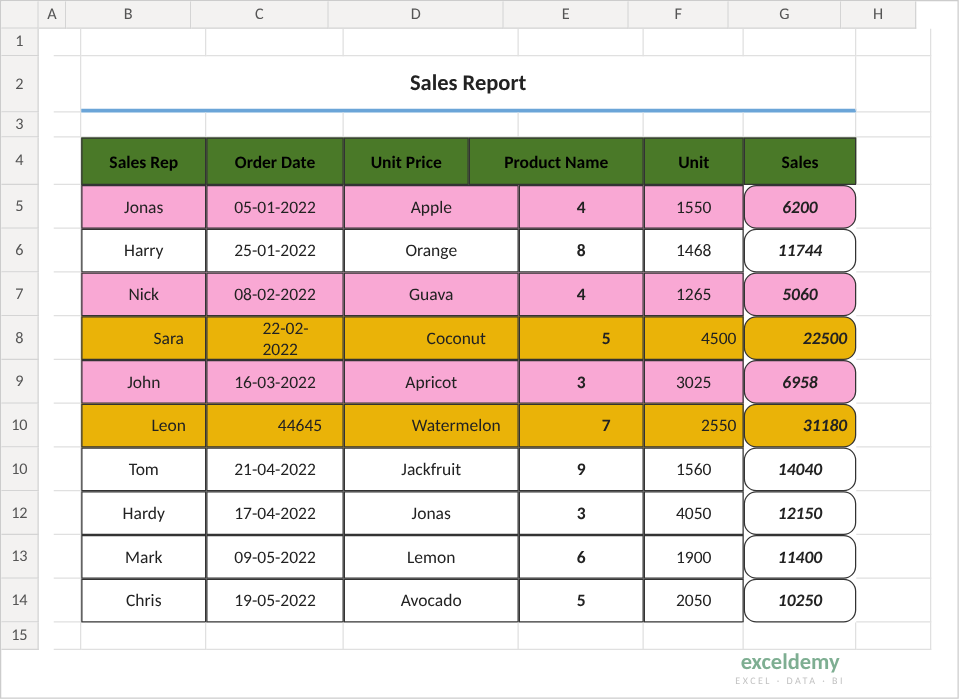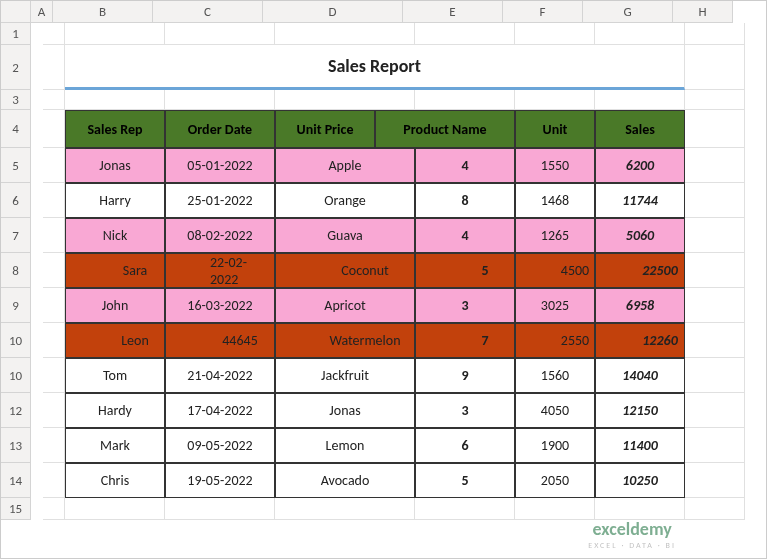--- a/index.html
+++ b/index.html
@@ -85,23 +85,23 @@
       font-weight: bold;
       justify-content: center;
       border: 1px solid #333;
     }
     .td {
       border: 1px solid #333;
       justify-content: center;
       color: #222;
     }
     .peach { background: #f9a8d4; }
-    .yellow { background: #c2410c; padding-left: 44px; }
+    .yellow { background: #eab308; padding-left: 44px; }
     .bold { font-weight: bold; }
-    .italic { font-style: italic; }
+    .italic { font-style: italic; border-radius: 10px; }
     .watermark {
       position: absolute;
       bottom: 8px;
       right: 90px;
       text-align: center;
       opacity: 0.6;
       font-size: 11px;
       color: #2a7a4a;
     }
     .watermark .wm-t { font-size: 18px; font-weight: bold; }
@@ -228,21 +228,21 @@
         <div class="cell td cw-G rh-d peach bold italic">6958</div>
         <div class="cell cw-H rh-d"></div>
       </div>
       <div class="grid-row">
         <div class="cell cw-A rh-d"></div>
         <div class="cell td cw-B rh-d yellow ">Leon</div>
         <div class="cell td cw-C rh-d yellow ">44645</div>
         <div class="cell td cw-D rh-d yellow ">Watermelon</div>
         <div class="cell td cw-E rh-d yellow bold">7</div>
         <div class="cell td cw-F rh-d yellow ">2550</div>
-        <div class="cell td cw-G rh-d yellow bold italic">12260</div>
+        <div class="cell td cw-G rh-d yellow bold italic">31180</div>
         <div class="cell cw-H rh-d"></div>
       </div>
       <div class="grid-row">
         <div class="cell cw-A rh-d"></div>
         <div class="cell td cw-B rh-d  ">Tom</div>
         <div class="cell td cw-C rh-d  ">21-04-2022</div>
         <div class="cell td cw-D rh-d  ">Jackfruit</div>
         <div class="cell td cw-E rh-d  bold">9</div>
         <div class="cell td cw-F rh-d  ">1560</div>
         <div class="cell td cw-G rh-d  bold italic">14040</div>

